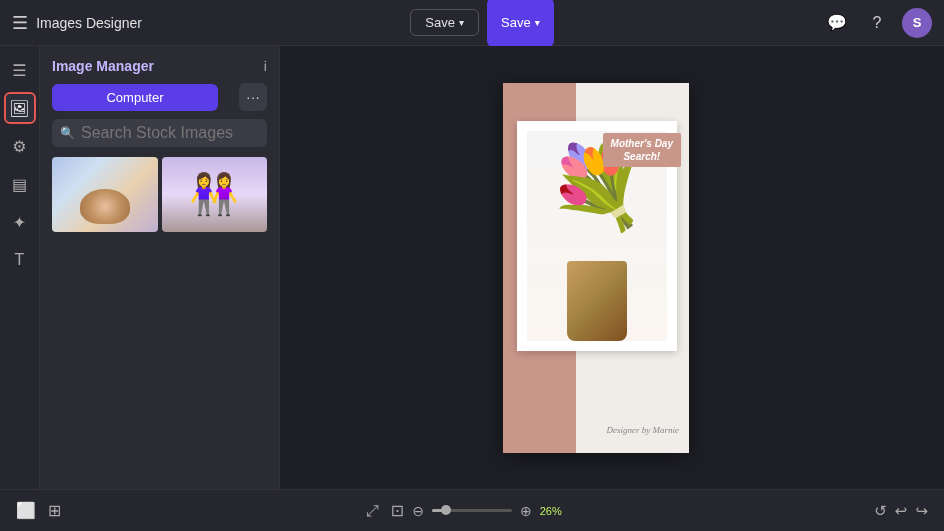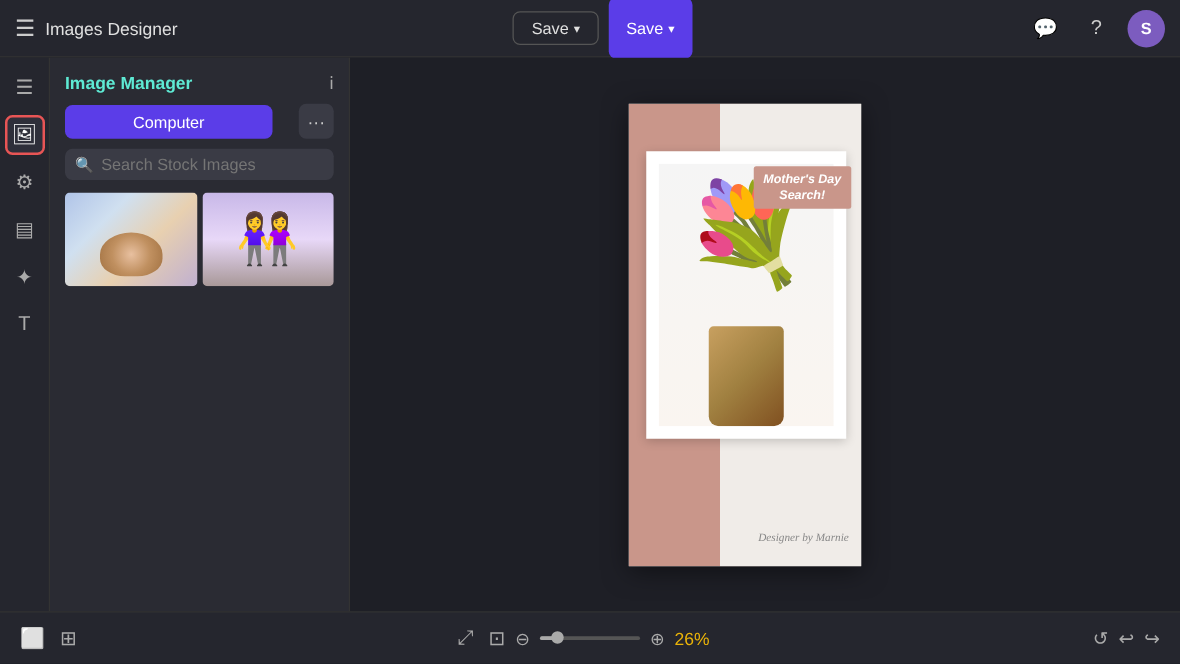--- a/index.html
+++ b/index.html
@@ -147,21 +147,21 @@
     }
     .panel-header {
       display: flex;
       align-items: center;
       justify-content: space-between;
       padding: 10px 12px 8px;
     }
     .panel-title {
       font-size: 14px;
       font-weight: 600;
-      color: #5eead4;
+      color: #c4b5fd;
     }
     .info-icon {
       color: #aaa;
       font-size: 14px;
       cursor: pointer;
     }
     .panel-actions {
       display: flex;
       align-items: center;
       gap: 21px;
@@ -201,21 +201,21 @@
       gap: 6px;
     }
     .search-icon {
       color: #888;
       font-size: 12px;
     }
     .search-input {
       background: transparent;
       border: none;
       color: #ccc;
-      font-size: 13px;
+      font-size: 16px;
       outline: none;
       width: 100%;
     }
     .images-grid {
       display: grid;
       grid-template-columns: 1fr 1fr;
       gap: 4px;
       padding: 0 12px;
     }
     .thumb {
@@ -421,22 +421,22 @@
       position: absolute;
       top: -4px;
       left: 18%;
       width: 10px;
       height: 10px;
       background: #aaa;
       border-radius: 50%;
       transform: translateX(-50%);
     }
     .zoom-pct {
-      color: #eab308;
-      font-size: 14px;
+      color: #bef264;
+      font-size: 11px;
       min-width: 30px;
     }
     .bottom-right {
       display: flex;
       align-items: center;
       gap: 8px;
     }
     .undo-icon {
       color: #aaa;
       font-size: 15px;

